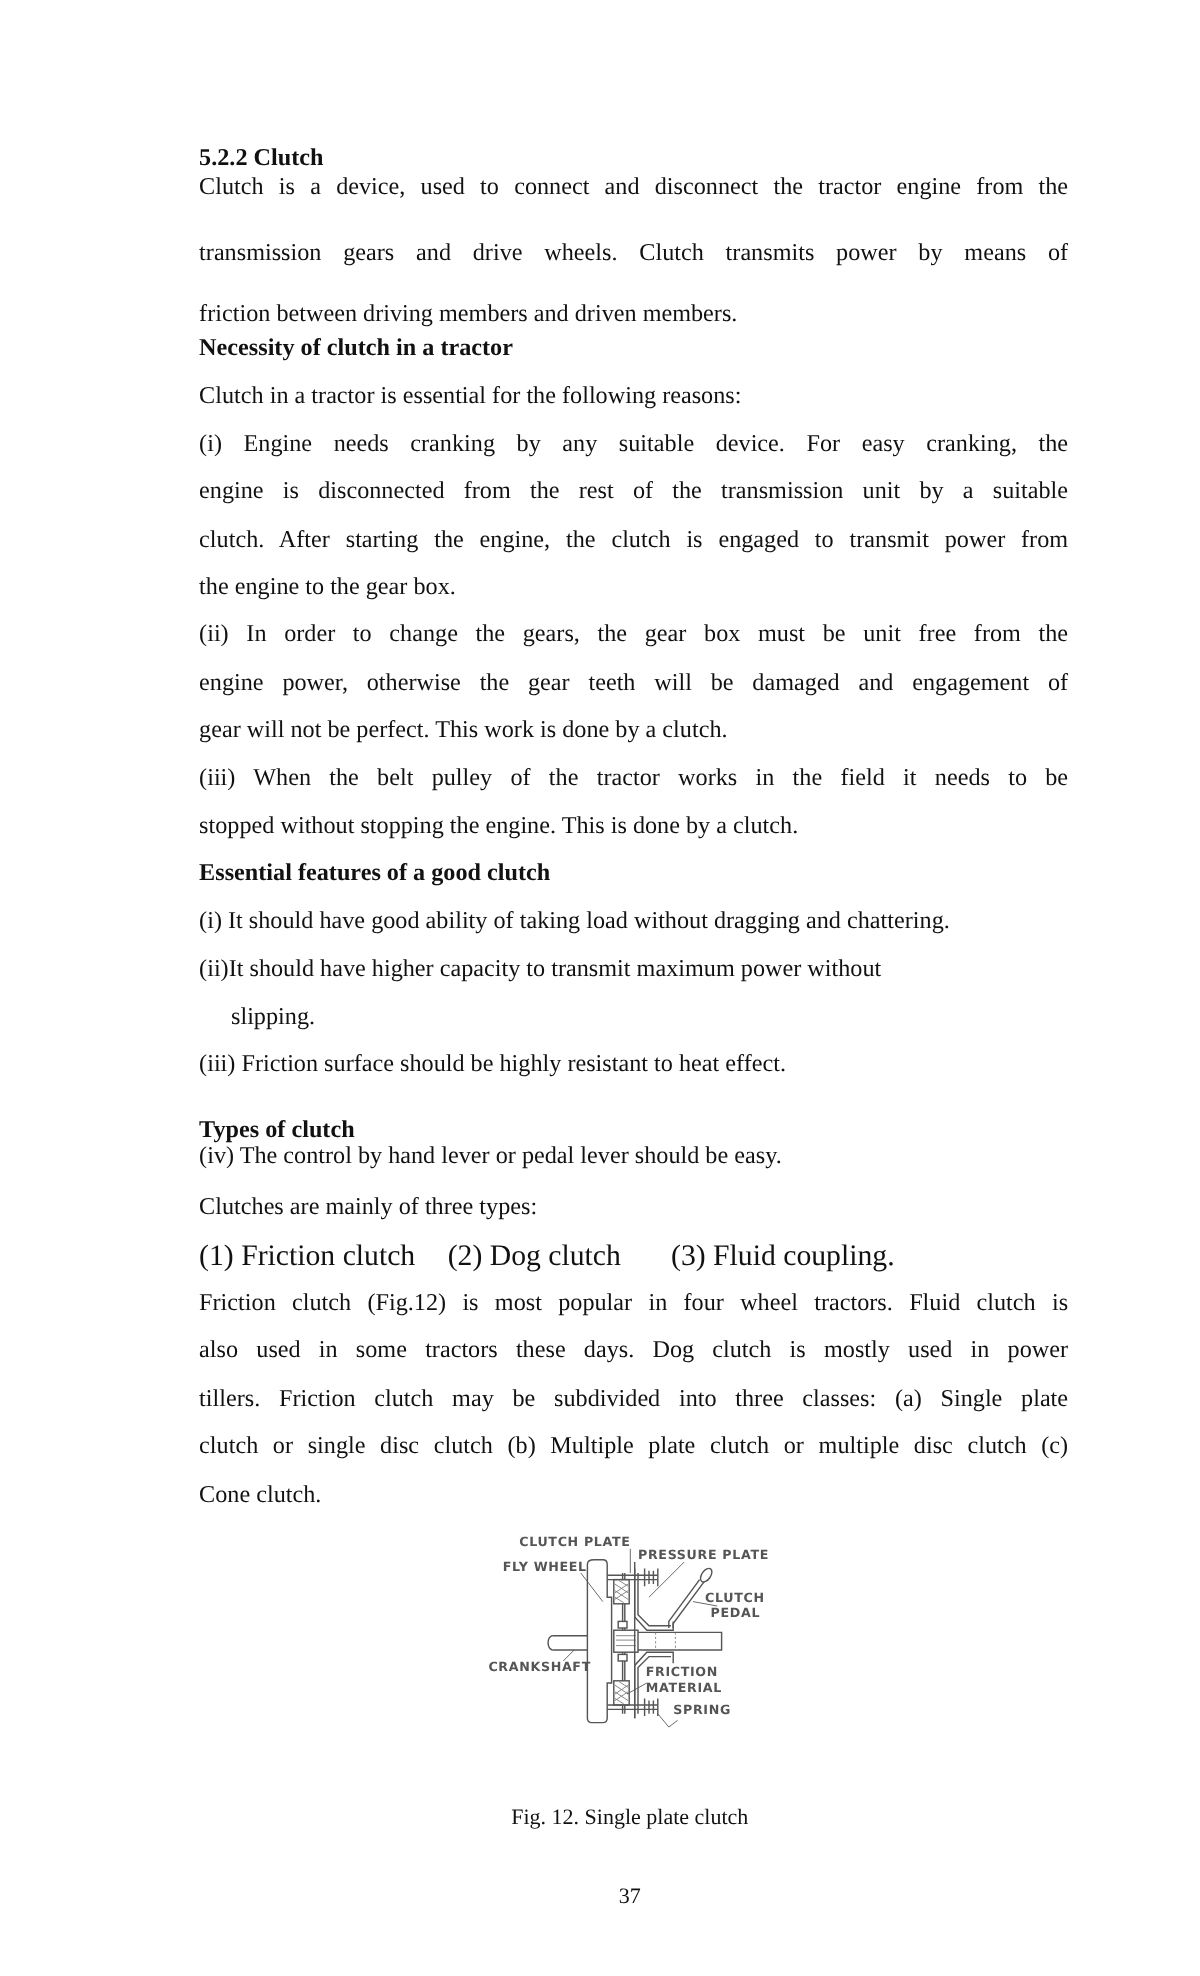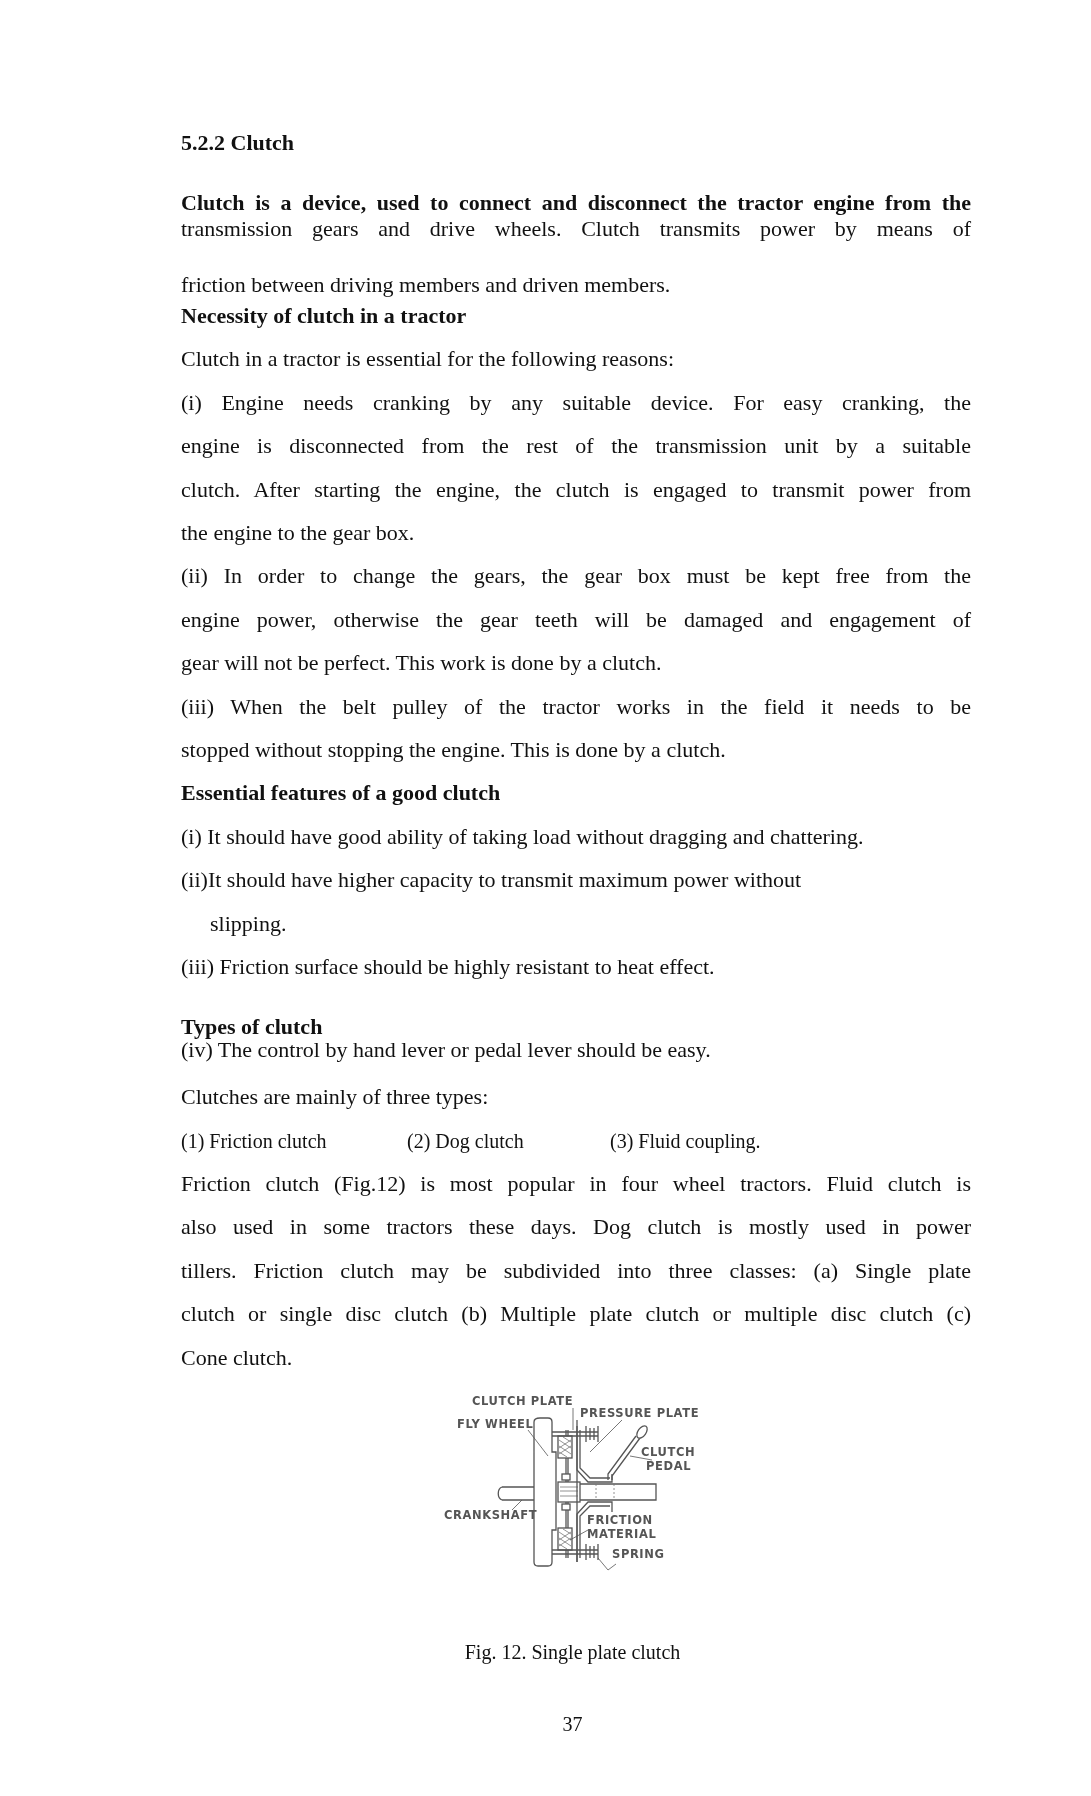--- a/index.html
+++ b/index.html
@@ -4,43 +4,43 @@
 <style>
   html, body { margin: 0; padding: 0; background: #ffffff; }
   body { width: 1091px; height: 1796px; position: relative; overflow: hidden;
          font-family: "Liberation Serif", "DejaVu Serif", serif; color: #111111; }
   .line { position: absolute; left: 181px; font-size: 22px; line-height: 26px; white-space: nowrap; }
   .just { width: 790px; text-align: justify; text-align-last: justify; white-space: normal; }
   .bold { font-weight: bold; }
   .indent { left: 210px; }
   .caption { position: absolute; left: 0; width: 1145px; text-align: center; font-size: 20px; top: 1641px; }
   .pagenum { position: absolute; left: 0; width: 1145px; text-align: center; font-size: 20px; top: 1713px; }
-  .type-item { position: absolute; font-size: 20px; line-height: 26px; white-space: nowrap; }
+  .type-item { position: absolute; font-size: 27px; line-height: 26px; white-space: nowrap; }
   svg.fig { position: absolute; left: 430px; top: 1390px; }
   svg.fig text { font-family: "DejaVu Sans", "Liberation Sans", sans-serif; font-size: 11.5px; fill: #555; font-weight: bold; letter-spacing: 0.6px; }
   svg.fig .s { stroke: #555; fill: none; stroke-width: 1.3; }
   svg.fig .f { stroke: #555; fill: #fff; stroke-width: 1.3; }
   svg.fig .h { stroke: #777; fill: none; stroke-width: 0.8; }
 </style>
 </head>
 <body>
 
 <div class="line bold" style="top:130px;">5.2.2 Clutch</div>
 
-<div class="line just" style="top:190px;font-weight:bold;">Clutch is a device, used to connect and disconnect the tractor engine from the</div>
+<div class="line just" style="top:156px;">Clutch is a device, used to connect and disconnect the tractor engine from the</div>
 <div class="line just" style="top:216px;">transmission gears and drive wheels. Clutch transmits power by means of</div>
 <div class="line" style="top:272px;">friction between driving members and driven members.</div>
 
 <div class="line bold" style="top:303px;">Necessity of clutch in a tractor</div>
 <div class="line" style="top:346px;">Clutch in a tractor is essential for the following reasons:</div>
 <div class="line just" style="top:390px;">(i) Engine needs cranking by any suitable device. For easy cranking, the</div>
 <div class="line just" style="top:433px;">engine is disconnected from the rest of the transmission unit by a suitable</div>
 <div class="line just" style="top:477px;">clutch. After starting the engine, the clutch is engaged to transmit power from</div>
 <div class="line" style="top:520px;">the engine to the gear box.</div>
-<div class="line just" style="top:563px;">(ii) In order to change the gears, the gear box must be kept free from the</div>
+<div class="line just" style="top:563px;">(ii) In order to change the gears, the gear box must be unit free from the</div>
 <div class="line just" style="top:607px;">engine power, otherwise the gear teeth will be damaged and engagement of</div>
 <div class="line" style="top:650px;">gear will not be perfect. This work is done by a clutch.</div>
 <div class="line just" style="top:694px;">(iii) When the belt pulley of the tractor works in the field it needs to be</div>
 <div class="line" style="top:737px;">stopped without stopping the engine. This is done by a clutch.</div>
 
 <div class="line bold" style="top:780px;">Essential features of a good clutch</div>
 <div class="line" style="top:824px;">(i) It should have good ability of taking load without dragging and chattering.</div>
 <div class="line" style="top:867px;">(ii)It should have higher capacity to transmit maximum power without</div>
 <div class="line indent" style="top:911px;">slipping.</div>
 <div class="line" style="top:954px;">(iii) Friction surface should be highly resistant to heat effect.</div>

